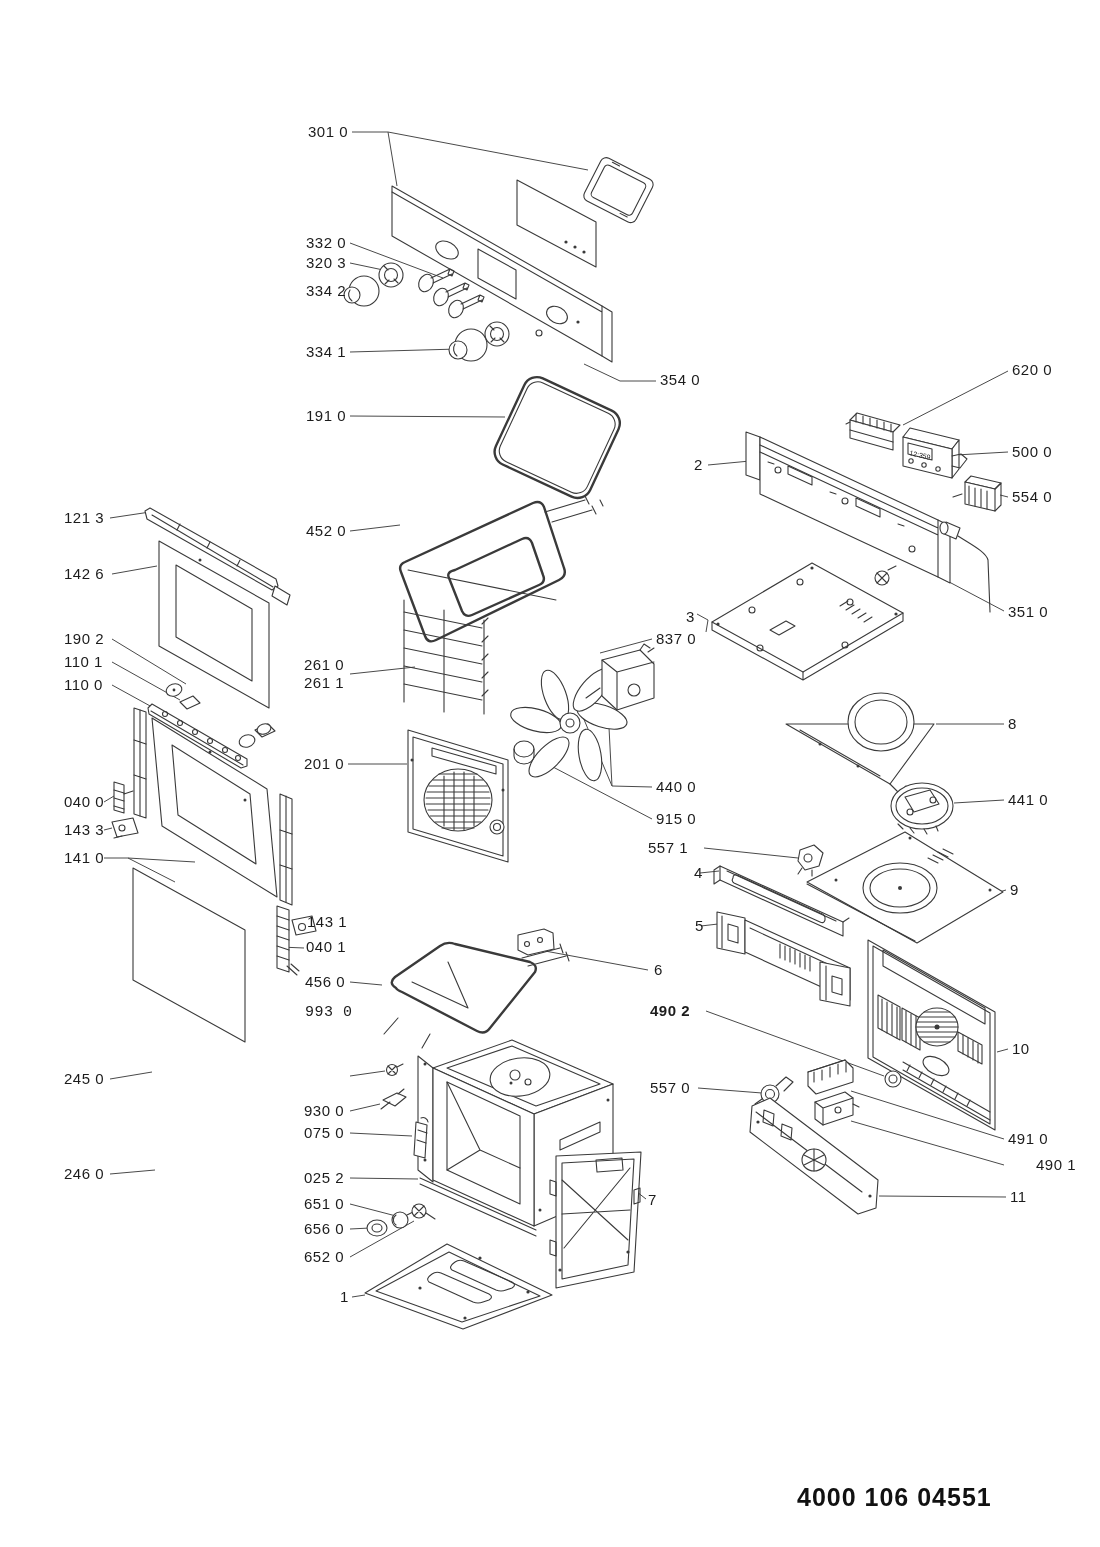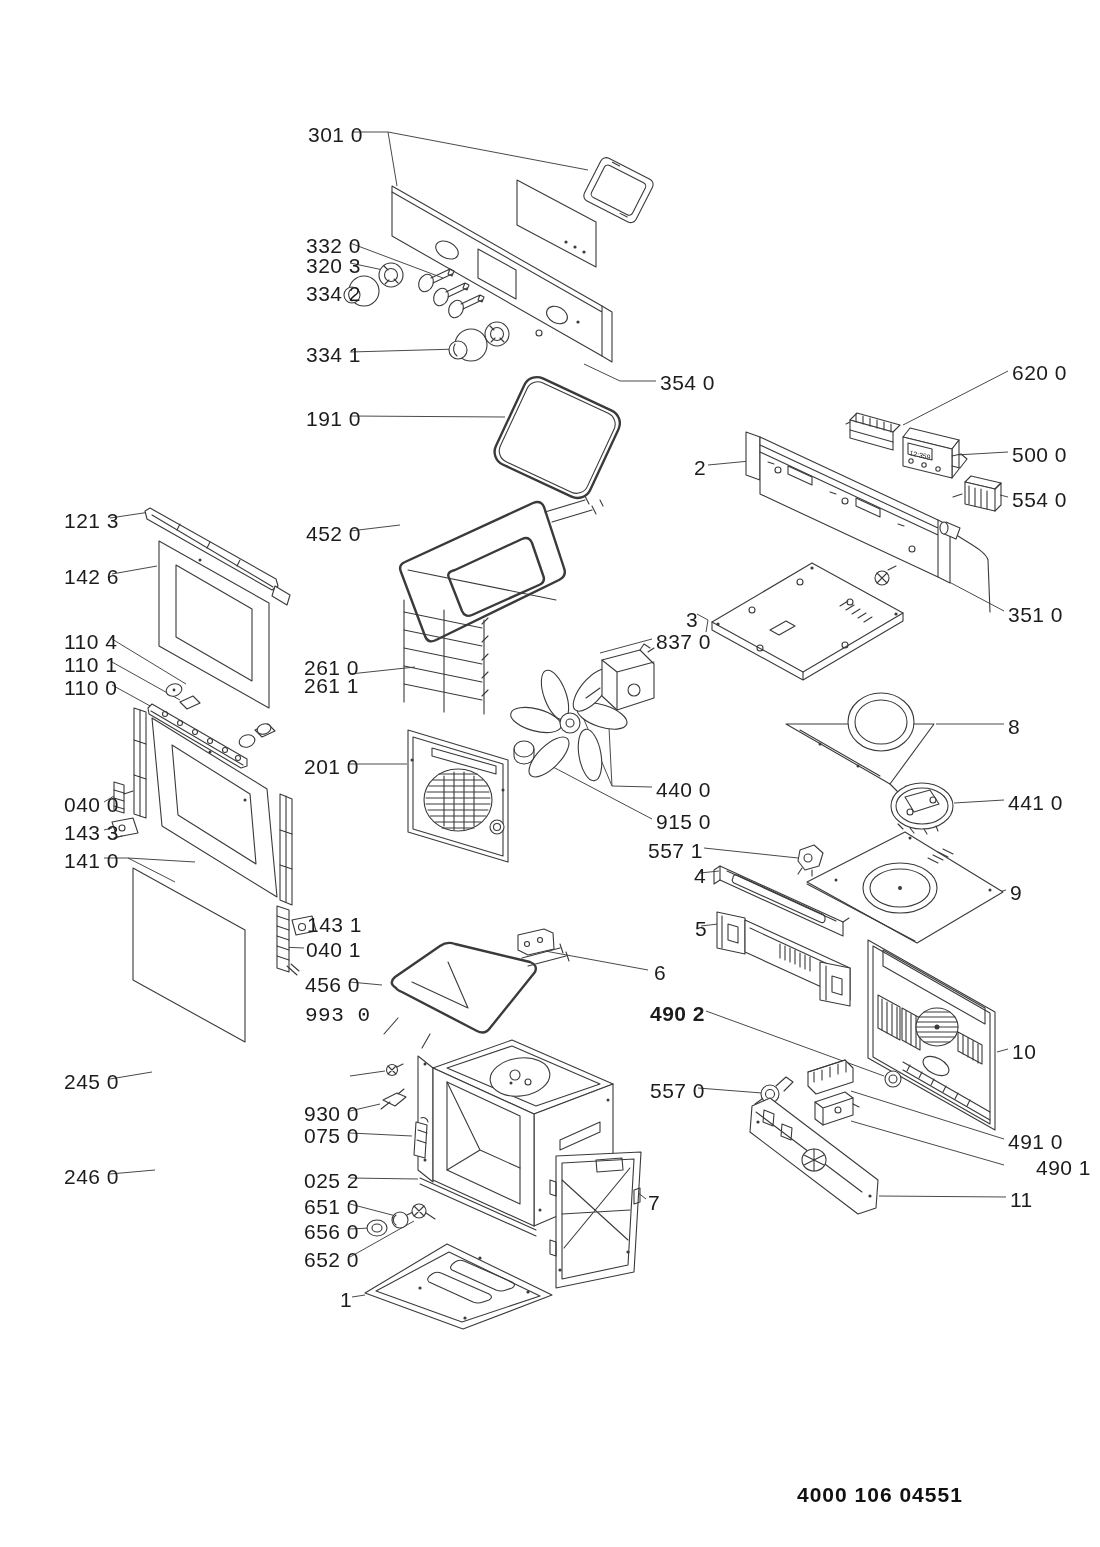--- a/index.html
+++ b/index.html
@@ -1,22 +1,22 @@
 <!DOCTYPE html>
 <html><head>
 <meta charset="utf-8">
 <style>
   html,body{margin:0;padding:0;background:#fff;}
   #page{position:relative;width:1100px;height:1547px;background:#ffffff;overflow:hidden;
         font-family:"Liberation Sans", sans-serif;}
   #art{position:absolute;left:0;top:0;}
   #art *{vector-effect:non-scaling-stroke;}
-  .part-label{position:absolute;font-size:21px;color:#1c1c1c;white-space:nowrap;
+  .part-label{position:absolute;font-size:15px;color:#1c1c1c;white-space:nowrap;
               letter-spacing:.5px;line-height:1;}
-  #footer-code{position:absolute;left:797px;top:1483px;font-size:21px;font-weight:bold;
+  #footer-code{position:absolute;left:797px;top:1483px;font-size:25px;font-weight:bold;
                color:#111;letter-spacing:1px;}
   svg .ln{stroke:#3a3a3a;fill:none;stroke-width:1.1;stroke-linejoin:round;stroke-linecap:round;}
   svg .ln2{stroke:#3a3a3a;fill:none;stroke-width:2.4;stroke-linejoin:round;stroke-linecap:round;}
   svg .w{stroke:#3a3a3a;fill:#ffffff;stroke-width:1.1;stroke-linejoin:round;}
   svg .f{fill:#3a3a3a;stroke:none;}
   svg .cal{stroke:#4a4a4a;fill:none;stroke-width:1;}
   svg text{font-family:"Liberation Sans",sans-serif;fill:#222;stroke:none;}
 </style>
 </head>
 <body>
@@ -497,21 +497,21 @@
       <div class="part-label" style="left: 306px; top: 344px;">334 1</div>
       <div class="part-label" style="left: 306px; top: 408px;">191 0</div>
       <div class="part-label" style="left: 660px; top: 372px;">354 0</div>
       <div class="part-label" style="left: 1012px; top: 362px;">620 0</div>
       <div class="part-label" style="left: 1012px; top: 444px;">500 0</div>
       <div class="part-label" style="left: 1012px; top: 489px;">554 0</div>
       <div class="part-label" style="left: 694px; top: 457px;">2</div>
       <div class="part-label" style="left: 64px; top: 510px;">121 3</div>
       <div class="part-label" style="left: 64px; top: 566px;">142 6</div>
       <div class="part-label" style="left: 306px; top: 523px;">452 0</div>
-      <div class="part-label" style="left: 64px; top: 631px;">110 4</div>
+      <div class="part-label" style="left: 64px; top: 631px;">190 2</div>
       <div class="part-label" style="left: 64px; top: 654px;">110 1</div>
       <div class="part-label" style="left: 64px; top: 677px;">110 0</div>
       <div class="part-label" style="left: 304px; top: 657px;">261 0</div>
       <div class="part-label" style="left: 304px; top: 675px;">261 1</div>
       <div class="part-label" style="left: 686px; top: 609px;">3</div>
       <div class="part-label" style="left: 656px; top: 631px;">837 0</div>
       <div class="part-label" style="left: 1008px; top: 604px;">351 0</div>
       <div class="part-label" style="left: 1008px; top: 716px;">8</div>
       <div class="part-label" style="left: 304px; top: 756px;">201 0</div>
       <div class="part-label" style="left: 64px; top: 794px;">040 0</div>

